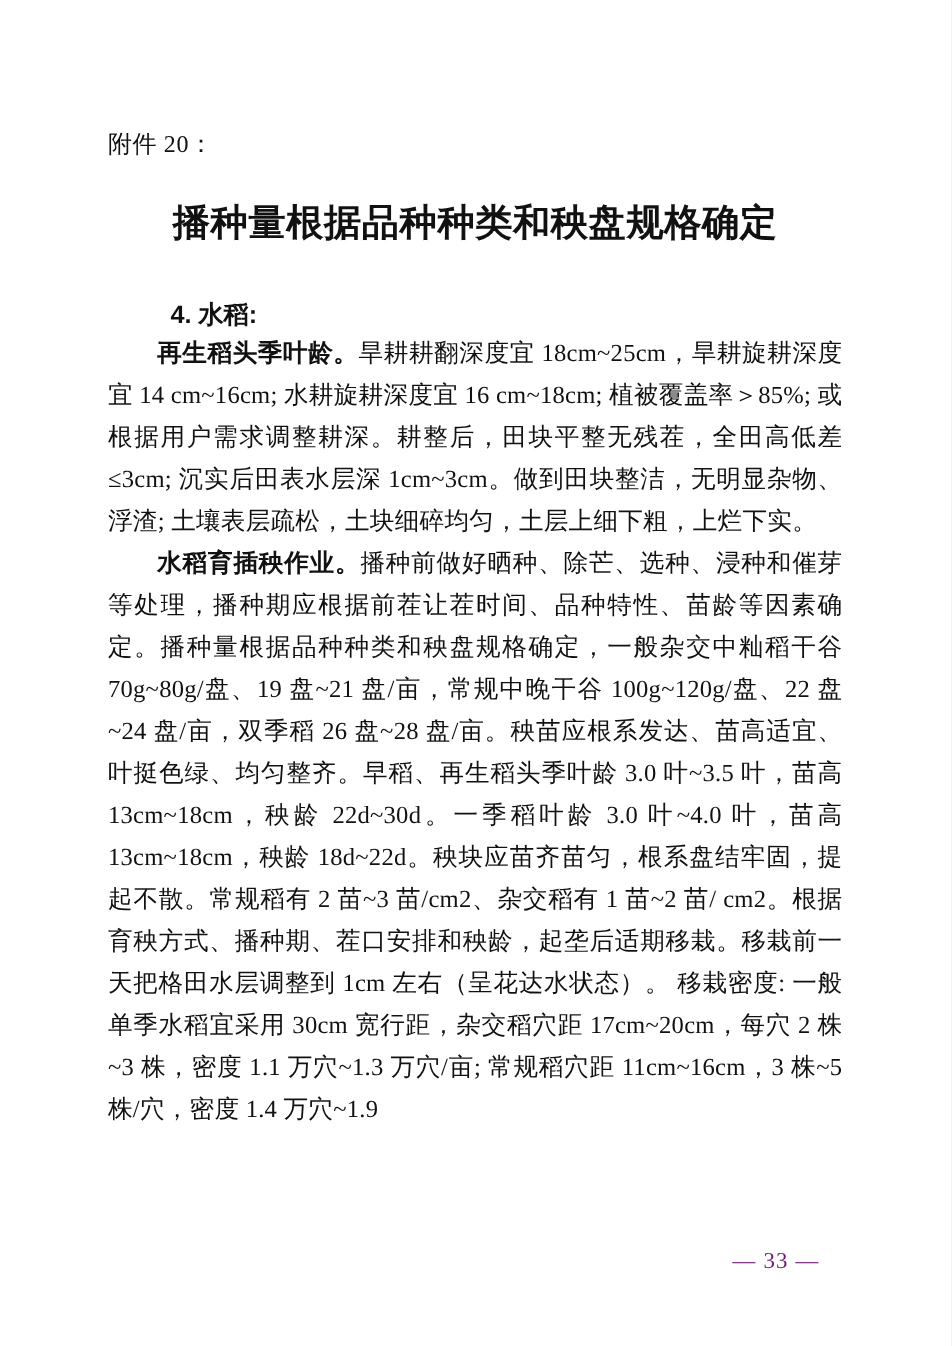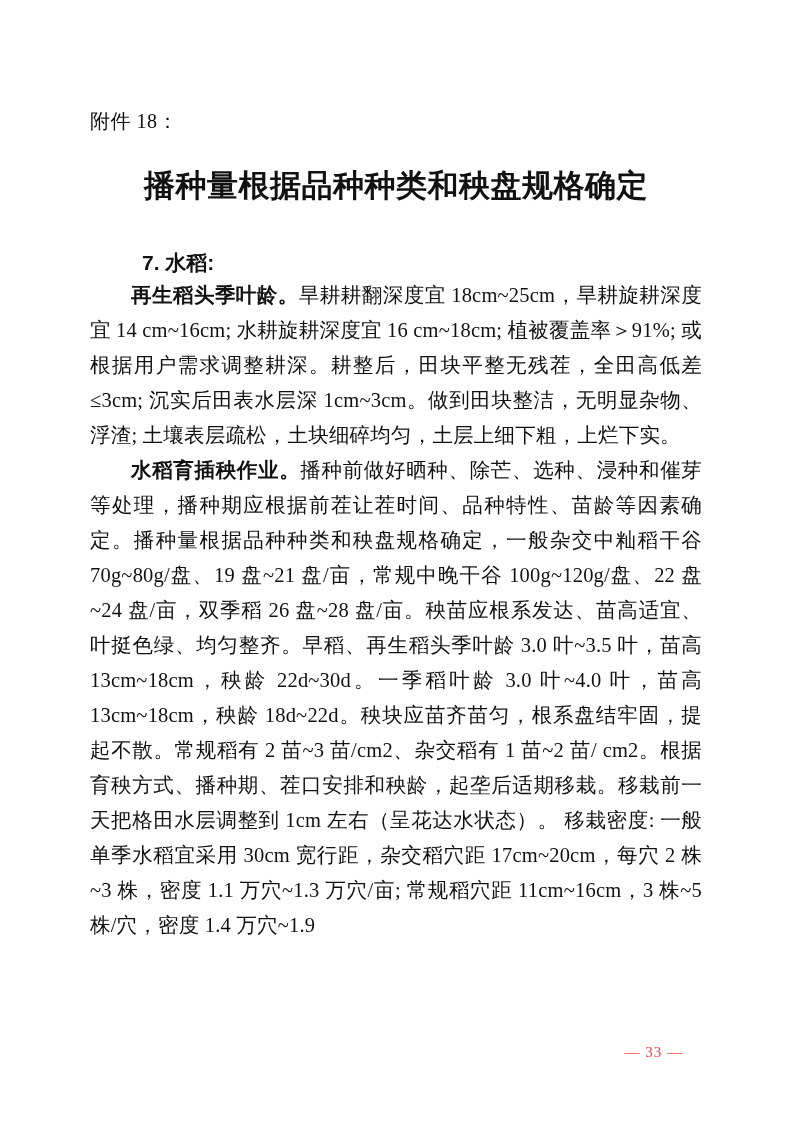--- a/index.html
+++ b/index.html
@@ -48,40 +48,40 @@
     text-indent: 2em;
     letter-spacing: 0.2px;
   }
   .para-lead {
     font-weight: bold;
   }
   .page-number {
     position: absolute;
     top: 1040px;
     right: 110px;
-    font-size: 15px;
+    font-size: 19px;
     line-height: 24px;
     letter-spacing: 1px;
-    color: #ef4444;
+    color: #701a75;
   }
 </style>
 </head>
 <body>
 
 <div class="page">
 
-  <div class="attachment-label">附件 18：</div>
+  <div class="attachment-label">附件 20：</div>
 
   <h1 class="doc-title">播种量根据品种种类和秧盘规格确定</h1>
 
-  <div class="section-heading">7. 水稻:</div>
+  <div class="section-heading">4. 水稻:</div>
 
   <div class="body-text">
 
-    <p><span class="para-lead">再生稻头季叶龄。</span><span>旱耕耕翻深度宜 18cm~25cm，旱耕旋耕深度宜 14 cm~16cm; 水耕旋耕深度宜 16 cm~18cm; 植被覆盖率＞91%; 或根据用户需求调整耕深。耕整后，田块平整无残茬，全田高低差≤3cm; 沉实后田表水层深 1cm~3cm。做到田块整洁，无明显杂物、浮渣; 土壤表层疏松，土块细碎均匀，土层上细下粗，上烂下实。</span></p>
+    <p><span class="para-lead">再生稻头季叶龄。</span><span>旱耕耕翻深度宜 18cm~25cm，旱耕旋耕深度宜 14 cm~16cm; 水耕旋耕深度宜 16 cm~18cm; 植被覆盖率＞85%; 或根据用户需求调整耕深。耕整后，田块平整无残茬，全田高低差≤3cm; 沉实后田表水层深 1cm~3cm。做到田块整洁，无明显杂物、浮渣; 土壤表层疏松，土块细碎均匀，土层上细下粗，上烂下实。</span></p>
 
     <p><span class="para-lead">水稻育插秧作业。</span><span>播种前做好晒种、除芒、选种、浸种和催芽等处理，播种期应根据前茬让茬时间、品种特性、苗龄等因素确定。播种量根据品种种类和秧盘规格确定，一般杂交中籼稻干谷 70g~80g/盘、19 盘~21 盘/亩，常规中晚干谷 100g~120g/盘、22 盘~24 盘/亩，双季稻 26 盘~28 盘/亩。秧苗应根系发达、苗高适宜、叶挺色绿、均匀整齐。早稻、再生稻头季叶龄 3.0 叶~3.5 叶，苗高 13cm~18cm，秧龄 22d~30d。一季稻叶龄 3.0 叶~4.0 叶，苗高 13cm~18cm，秧龄 18d~22d。秧块应苗齐苗匀，根系盘结牢固，提起不散。常规稻有 2 苗~3 苗/cm2、杂交稻有 1 苗~2 苗/ cm2。根据育秧方式、播种期、茬口安排和秧龄，起垄后适期移栽。移栽前一天把格田水层调整到 1cm 左右（呈花达水状态）。 移栽密度: 一般单季水稻宜采用 30cm 宽行距，杂交稻穴距 17cm~20cm，每穴 2 株~3 株，密度 1.1 万穴~1.3 万穴/亩; 常规稻穴距 11cm~16cm，3 株~5 株/穴，密度 1.4 万穴~1.9</span></p>
 
   </div>
 
   <div class="page-number">— 33 —</div>
 
 </div>
 
 </body></html>

